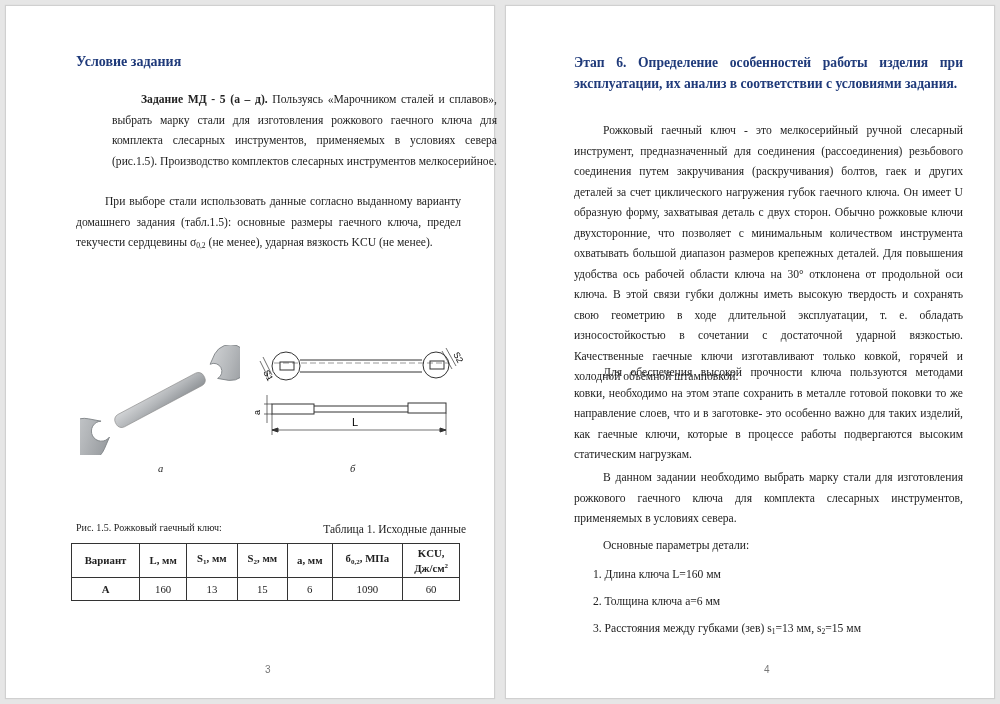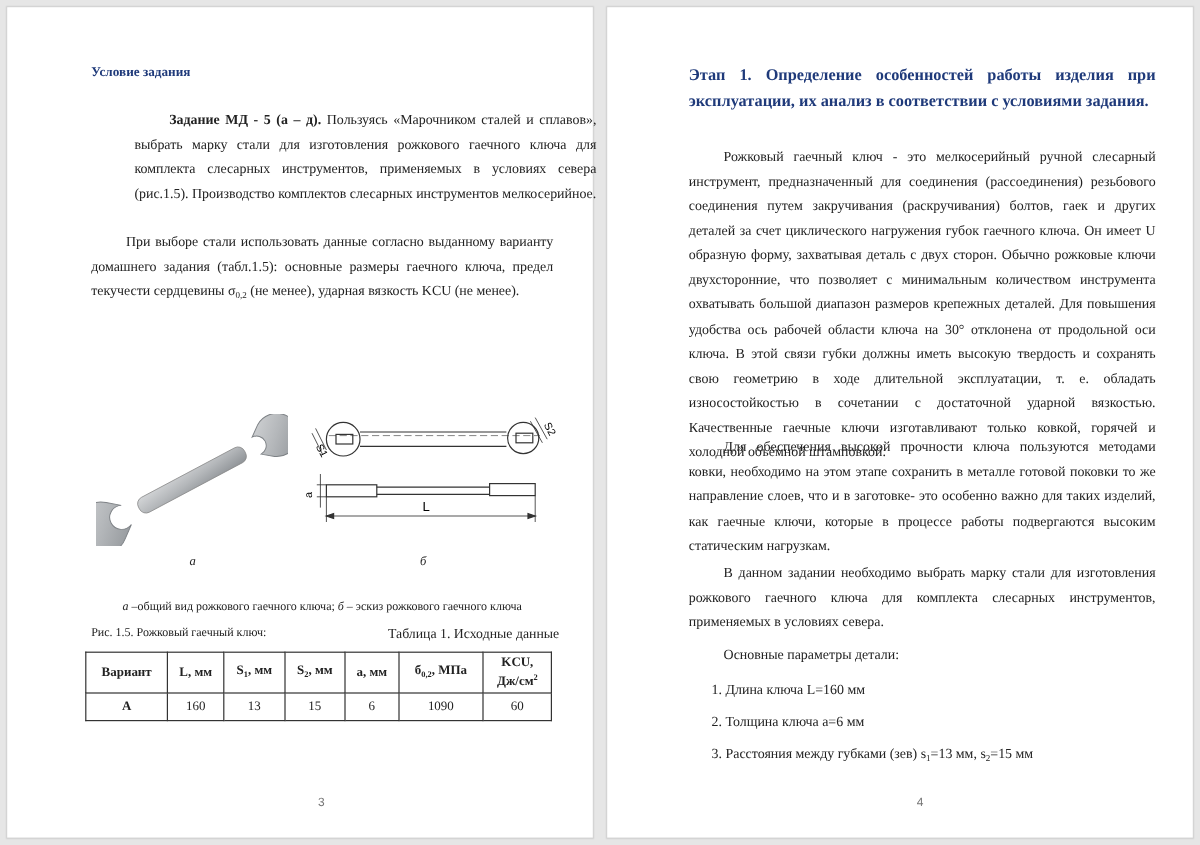--- a/index.html
+++ b/index.html
@@ -24,21 +24,21 @@
     position: absolute; font-size: 11.6px; line-height: 20.5px;
     text-align: justify; text-indent: 29px; margin: 0;
   }
   .p b { font-weight: bold; }
   .pagenum {
     position: absolute; font-size: 10px; color: #777;
     font-family: "Liberation Sans", sans-serif;
   }
 
   
-  #left-title { left: 70px; top: 48px; font-size: 11px; }
+  #left-title { left: 70px; top: 48px; font-size: 14px; }
   #left-p1 { left: 70px; top: 84px; width: 385px; margin-left: 36px; }
   #left-p2 { left: 70px; top: 186px; width: 385px; }
   #left-p3 { left: 70px; top: 268px; width: 385px; }
 
   .fig-label { position: absolute; font-style: italic; font-size: 10.5px; }
   #fig-a { left: 152px; top: 457px; }
   #fig-b { left: 344px; top: 457px; }
   #fig-caption1 { position: absolute; left: 70px; width: 385px; top: 475px; font-size: 10px; margin-top: 41px; }
   #fig-caption2 { position: absolute; left: 70px; width: 385px; top: 494px; text-align: center; font-size: 10px; }
   #fig-caption2 i { font-style: italic; }
@@ -124,21 +124,20 @@
     </g>
     <text x="13" y="27" font-size="9" font-family="Liberation Sans, sans-serif" transform="rotate(62 13 27)">S1</text>
     <text x="203" y="9" font-size="9" font-family="Liberation Sans, sans-serif" transform="rotate(62 203 9)">S2</text>
     <text x="6" y="70" font-size="9" font-family="Liberation Sans, sans-serif" transform="rotate(-90 8 68)">a</text>
     <text x="102" y="81" font-size="11" font-family="Liberation Sans, sans-serif">L</text>
   </svg>
 
   <span class="fig-label" id="fig-a">а</span>
   <span class="fig-label" id="fig-b">б</span>
   <div id="fig-caption1">Рис. 1.5. Рожковый гаечный ключ:</div>
-  <div id="fig-caption2"><i>а</i><span> –общий вид  рожкового гаечного ключа; </span><i>б</i><span> – эскиз рожкового гаечного ключа</span></div>
 
   <div id="table-caption">Таблица 1. Исходные данные</div>
   <table id="data-table">
     <thead>
       <tr>
         <th><span>Вариант</span></th>
         <th><span>L, мм</span></th>
         <th><span>S</span><sub>1</sub><span>, мм</span></th>
         <th><span>S</span><sub>2</sub><span>, мм</span></th>
         <th><span>a, мм</span></th>
@@ -156,21 +155,21 @@
         <td>1090</td>
         <td>60</td>
       </tr>
     </tbody>
   </table>
 
   <div class="pagenum">3</div>
 </div>
 
 <div class="page" id="page-right">
-  <div class="heading" id="right-title">Этап 1. Определение особенностей работы изделия при эксплуатации, их анализ в соответствии с условиями задания.</div>
+  <div class="heading" id="right-title">Этап 6. Определение особенностей работы изделия при эксплуатации, их анализ в соответствии с условиями задания.</div>
   <p class="p" id="right-p1">Рожковый гаечный ключ - это мелкосерийный ручной слесарный инструмент, предназначенный для соединения (рассоединения) резьбового соединения путем закручивания (раскручивания) болтов, гаек и других деталей за счет циклического нагружения губок гаечного ключа. Он имеет U образную форму, захватывая деталь с двух сторон. Обычно рожковые ключи двухсторонние, что позволяет с минимальным количеством инструмента охватывать большой диапазон размеров крепежных деталей. Для повышения удобства ось рабочей области ключа на 30° отклонена от продольной оси ключа. В этой связи губки должны иметь высокую твердость и сохранять свою геометрию в ходе длительной эксплуатации, т. е. обладать износостойкостью в сочетании с достаточной ударной вязкостью. Качественные гаечные ключи изготавливают только ковкой, горячей и холодной объёмной штамповкой.</p>
   <p class="p" id="right-p2">Для обеспечения высокой прочности ключа пользуются методами ковки, необходимо на этом этапе сохранить в металле готовой поковки то же направление слоев, что и в заготовке- это особенно важно для таких изделий, как гаечные ключи, которые в процессе работы подвергаются высоким статическим нагрузкам.</p>
   <p class="p" id="right-p3">В данном задании необходимо выбрать марку стали для изготовления рожкового гаечного ключа для комплекта слесарных инструментов, применяемых в условиях севера.</p>
   <p class="p" id="right-p4">Основные параметры детали:</p>
 
   <div class="list-item" id="li-1"><span>1.</span> <span>Длина ключа L=160 мм</span></div>
   <div class="list-item" id="li-2"><span>2.</span> <span>Толщина ключа а=6 мм</span></div>
   <div class="list-item" id="li-3"><span>3.</span> <span>Расстояния между губками (зев) s</span><sub>1</sub><span>=13 мм, s</span><sub>2</sub><span>=15 мм</span></div>
 
   <div class="pagenum">4</div>

